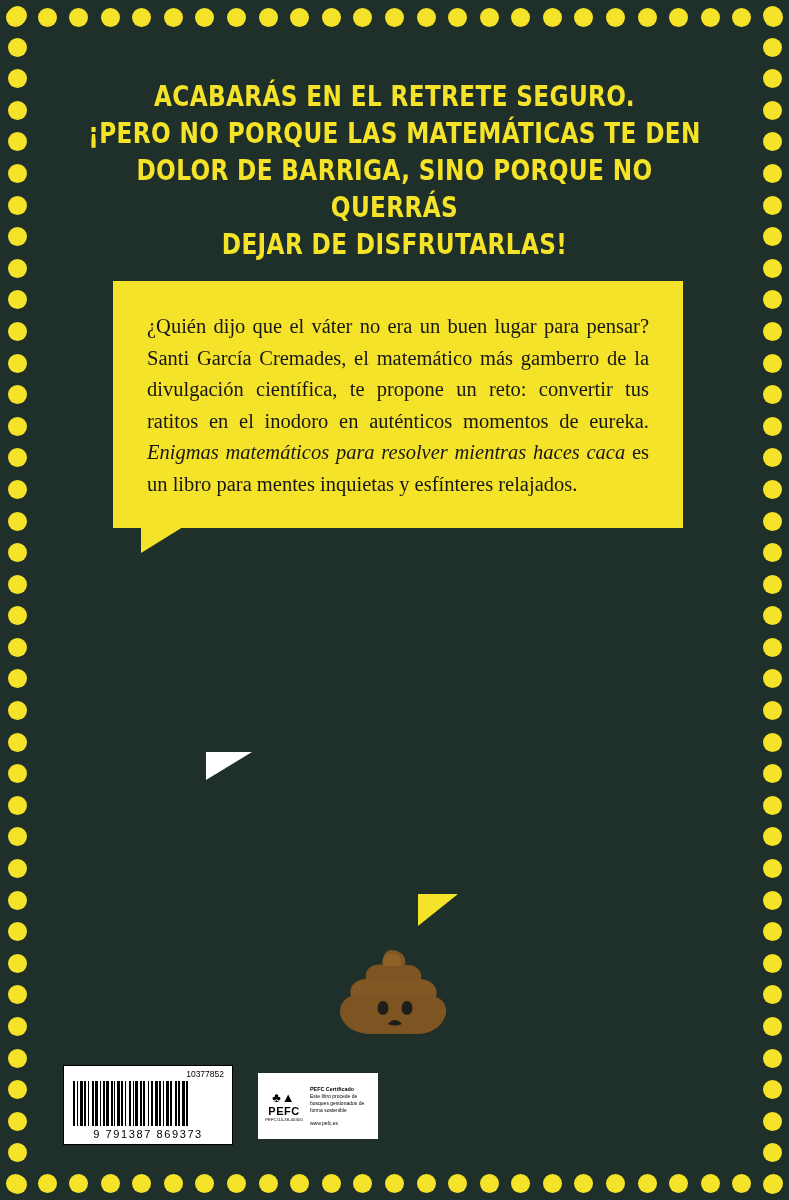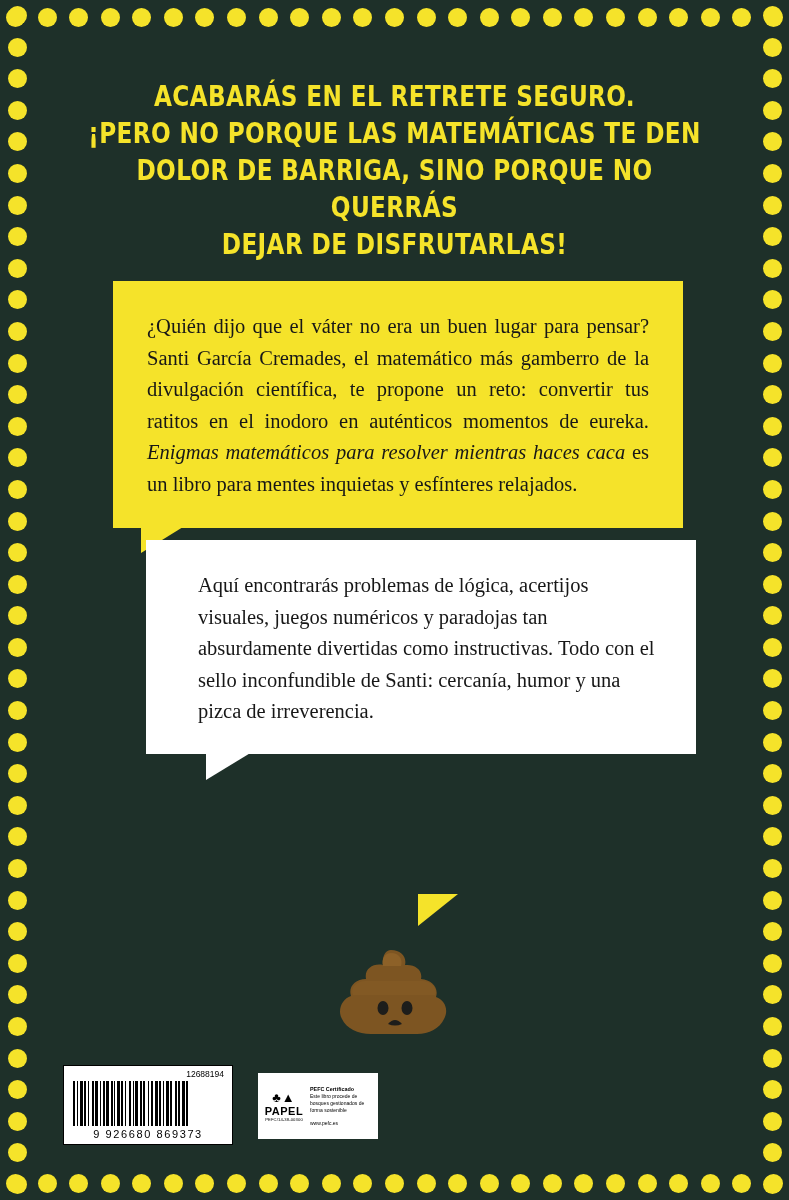--- a/index.html
+++ b/index.html
@@ -448,40 +448,37 @@
     <div>¡PERO NO PORQUE LAS MATEMÁTICAS TE DEN</div>
     <div>DOLOR DE BARRIGA, SINO PORQUE NO QUERRÁS</div>
     <div>DEJAR DE DISFRUTARLAS!</div>
   </div>
 
   <div class="bubble-yellow">
     <div class="txt"><span>¿Quién dijo que el váter no era un buen lugar para pensar? Santi García Cremades, el matemático más gamberro de la divulgación científica, te propone un reto: convertir tus ratitos en el inodoro en auténticos momentos de eureka. </span><i>Enigmas matemáticos para resolver mientras haces caca</i><span> es un libro para mentes inquietas y esfínteres relajados.</span></div>
   </div>
   <div class="tail-yellow"></div>
 
-  <div class="bubble-white">
-    <div class="txt">Aquí encontrarás problemas de lógica, acertijos visuales, juegos numéricos y paradojas tan absurdamente divertidas como instructivas. Todo con el sello inconfundible de Santi: cercanía, humor y una pizca de irreverencia.</div>
-  </div>
   <div class="tail-white"></div>
 
   <div class="tail-yellow2"></div>
 
   <div class="poo">
     <svg viewBox="0 0 110 96" width="110" height="96" xmlns="http://www.w3.org/2000/svg">
       <path d="M52 2 C62 2 68 9 66 17 C76 16 84 22 82 31 C93 32 100 40 97 49 C106 52 110 62 105 71 C101 80 90 86 78 86 L32 86 C19 86 7 80 3 71 C-2 62 3 51 12 48 C9 39 16 31 27 31 C25 21 34 15 44 17 C43 9 46 2 52 2 Z" fill="#7d5522"></path>
       <path d="M52 5 C60 5 64 11 62 18 L44 18 C42 11 46 5 52 5 Z" fill="#8d6128"></path>
       <path d="M27 33 C17 33 11 40 14 47 L96 47 C99 40 92 33 82 33 Z" fill="#8a5f27" opacity="0.45"></path>
       <ellipse cx="44" cy="60" rx="5.5" ry="7" fill="#1d1d1b"></ellipse>
       <ellipse cx="68" cy="60" rx="5.5" ry="7" fill="#1d1d1b"></ellipse>
       <path d="M49 76 Q56 68 63 76 Q56 79 49 76 Z" fill="#1d1d1b"></path>
     </svg>
   </div>
 
   <div class="barcode-box">
-    <div class="barcode-num-top">12688194</div>
+    <div class="barcode-num-top">10377852</div>
     <div class="barcode-bars">
       <span style="width:2px"></span>
         <span style="width:2px;background:#fff"></span>
         <span style="width:1px"></span>
         <span style="width:2px;background:#fff"></span>
         <span style="width:3px"></span>
         <span style="width:1px;background:#fff"></span>
         <span style="width:2px"></span>
         <span style="width:2px;background:#fff"></span>
         <span style="width:1px"></span>
@@ -531,27 +528,27 @@
         <span style="width:2px"></span>
         <span style="width:3px;background:#fff"></span>
         <span style="width:2px"></span>
         <span style="width:1px;background:#fff"></span>
         <span style="width:2px"></span>
         <span style="width:2px;background:#fff"></span>
         <span style="width:3px"></span>
         <span style="width:1px;background:#fff"></span>
         <span style="width:2px"></span>
     </div>
-    <div class="barcode-num-bottom">9 926680 869373</div>
+    <div class="barcode-num-bottom">9 791387 869373</div>
   </div>
 
   <div class="pefc-box">
     <div class="pefc-logo">
       <div class="glyphs">♣▲</div>
-      <div class="word">PAPEL</div>
+      <div class="word">PEFC</div>
       <div class="code">PEFC/14-38-00300</div>
     </div>
     <div class="pefc-text">
       <div class="t1">PEFC Certificado</div>
       <div class="t2">Este libro procede de bosques gestionados de forma sostenible</div>
       <div class="t3">www.pefc.es</div>
     </div>
   </div>
 
 

